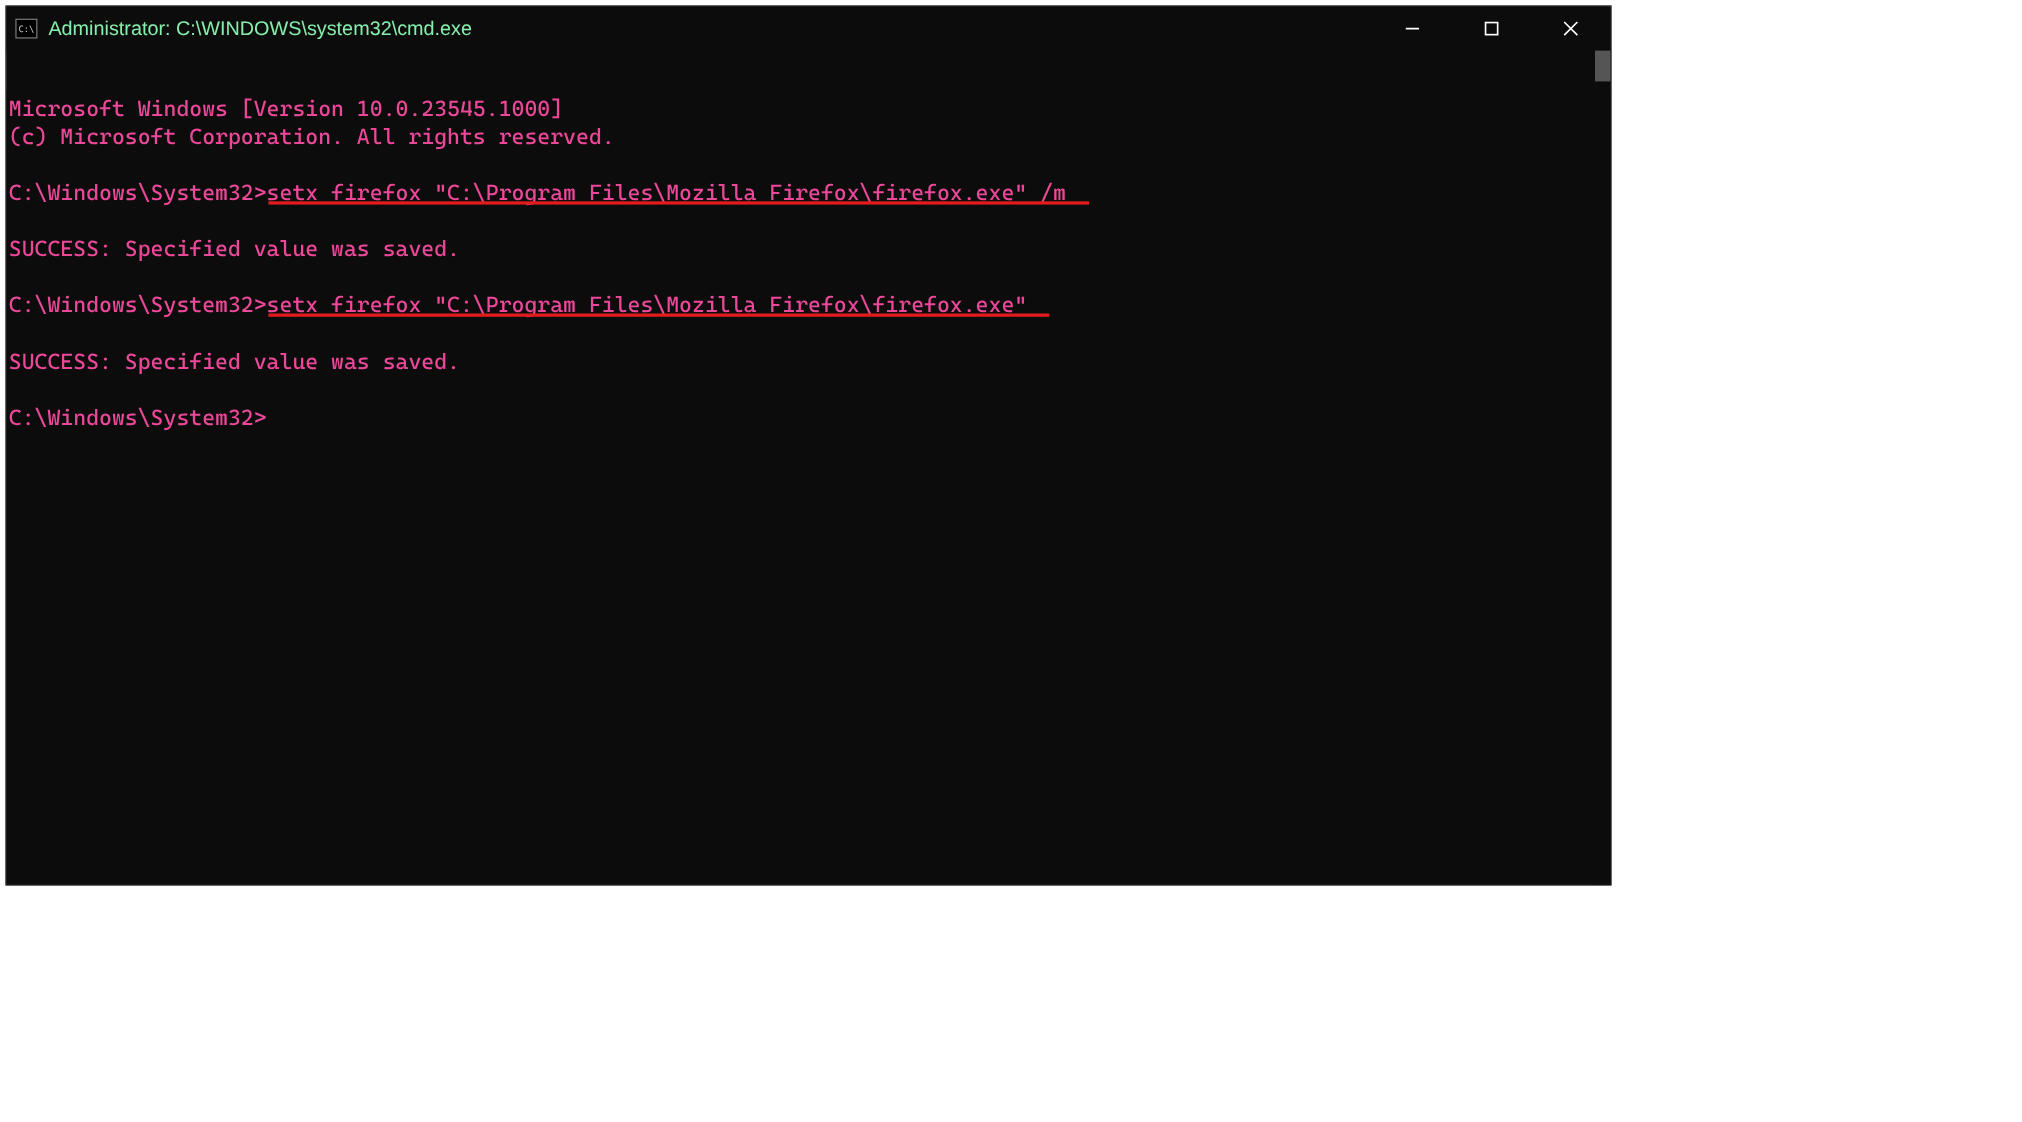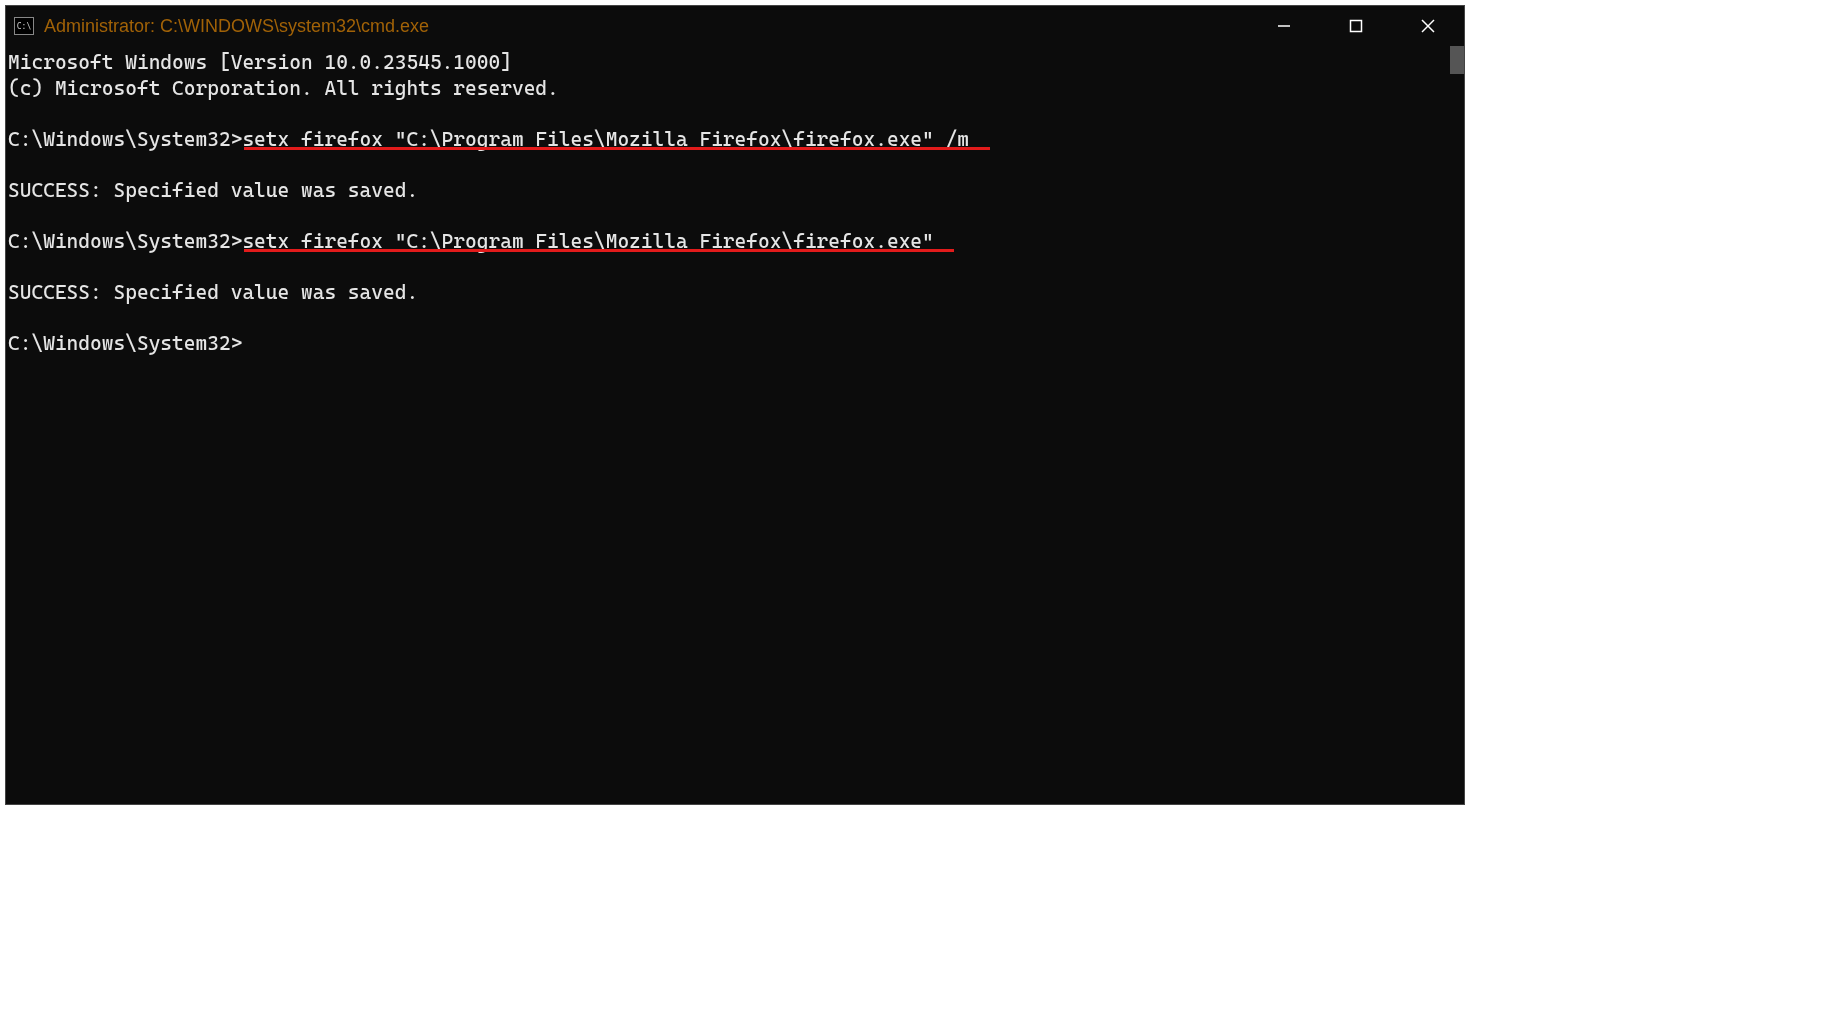--- a/index.html
+++ b/index.html
@@ -36,21 +36,21 @@
       border: 1px solid #888;
       margin-right: 10px;
       display: flex;
       align-items: center;
       justify-content: center;
       font-size: 8px;
       color: #ccc;
       font-family: monospace;
     }
     .titlebar-text {
-      color: #a16207;
+      color: #86efac;
       font-size: 18px;
       flex: 1;
     }
     .titlebar-controls {
       display: flex;
       height: 100%;
     }
     .titlebar-btn {
       width: 72px;
       height: 100%;
@@ -60,25 +60,26 @@
       color: #fff;
       cursor: pointer;
     }
     .titlebar-btn svg { stroke: #fff; fill: none; stroke-width: 1.5; }
     .terminal-body {
       flex: 1;
       background: #0c0c0c;
       padding: 4px 2px;
       font-family: 'Cascadia Mono', 'Consolas', monospace;
       font-size: 20px;
-      color: #e5e5e5;
+      color: #ec4899;
       line-height: 25.5px;
       white-space: pre;
       position: relative;
       overflow: hidden;
+      margin-top: 36px;
     }
     .terminal-line {
       position: relative;
       white-space: pre;
     }
     .underline {
       position: absolute;
       height: 3px;
       background: #e21b1b;
       z-index: 2;

